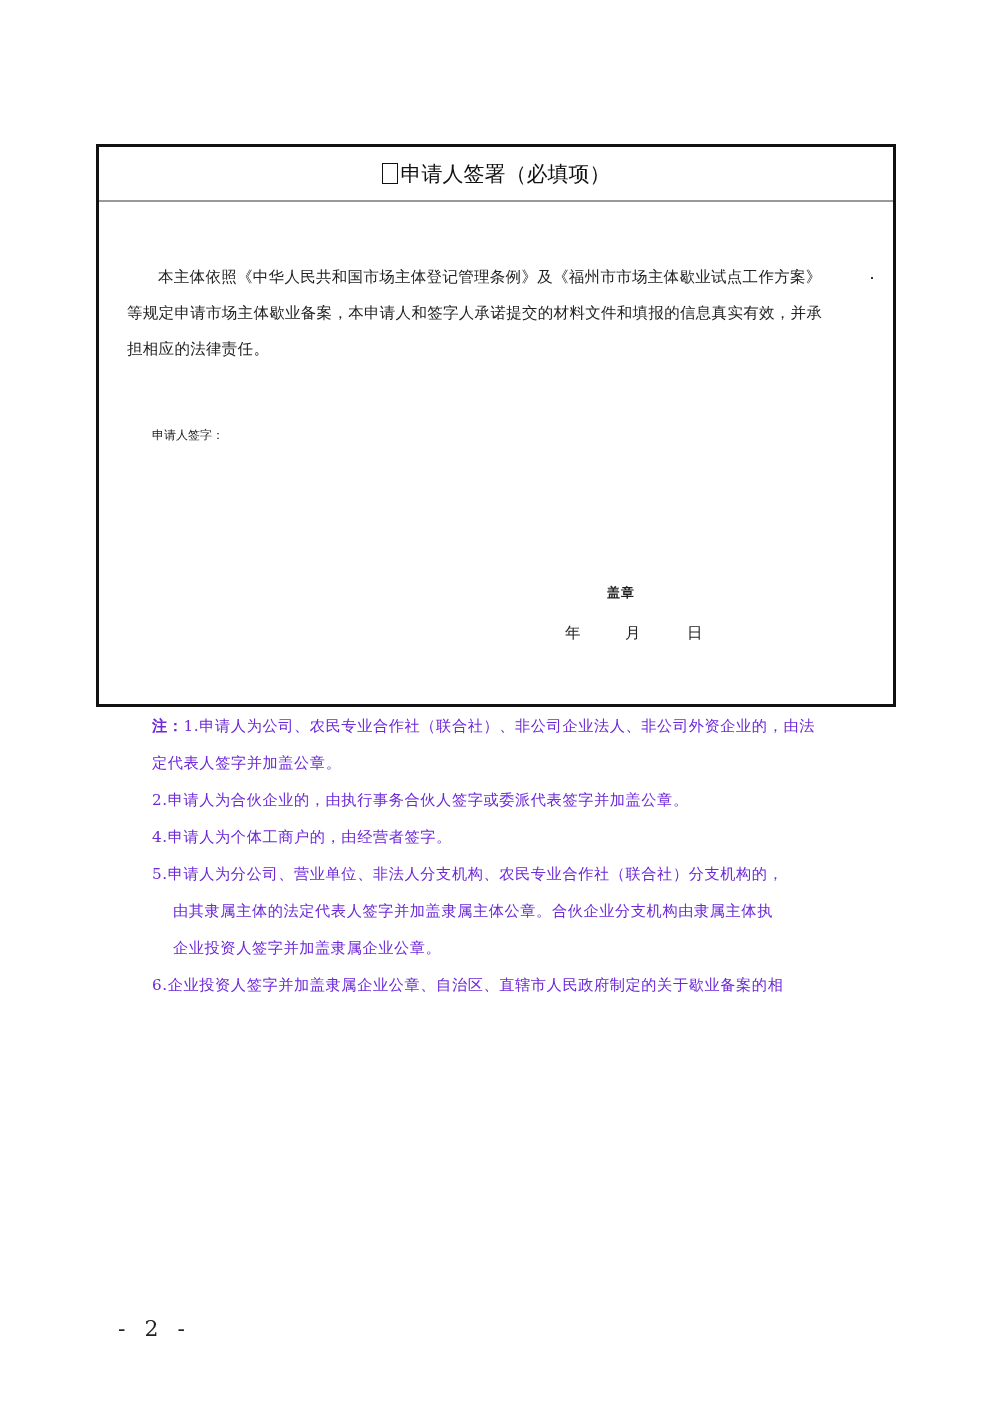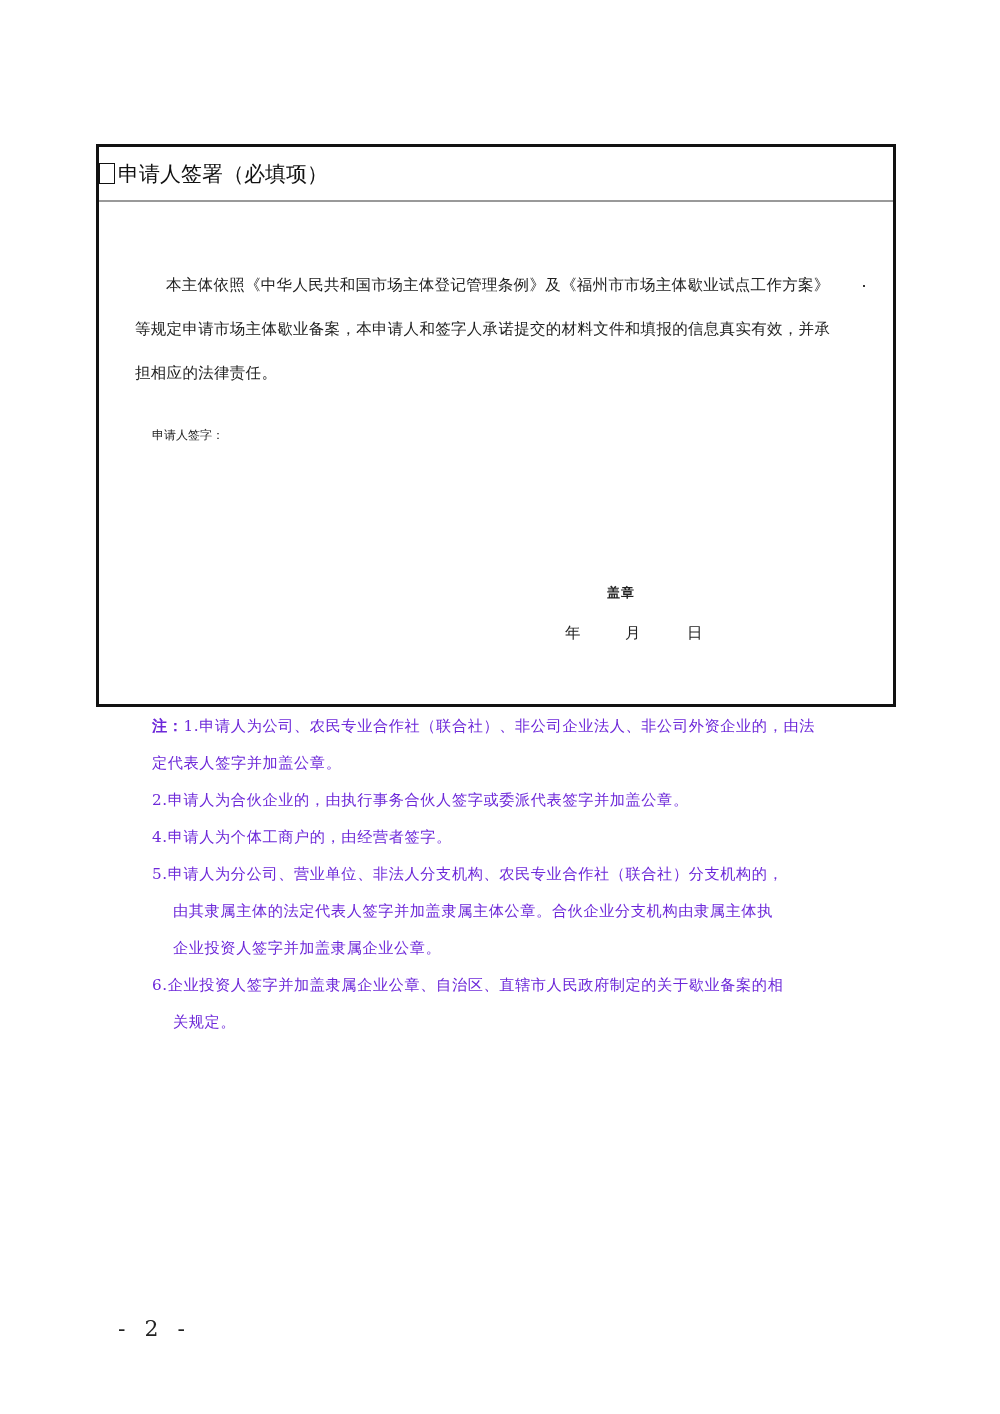--- a/index.html
+++ b/index.html
@@ -1,27 +1,27 @@
 <!DOCTYPE html>
 <html><head>
   <meta charset="utf-8">
   <style>
     html, body { margin: 0; padding: 0; background: #ffffff; }
     body { width: 1000px; height: 1414px; position: relative; overflow: hidden;
       font-family: "DejaVu Serif", "Liberation Serif", serif; color: #222; }
     .box { position: absolute; left: 96px; top: 144px; width: 794px; height: 557px;
       border: 3px solid #111; box-sizing: content-box; }
     .box-header { position: absolute; left: 0; top: 0; width: 100%; height: 53px;
-      border-bottom: 2px solid #999; display: flex; align-items: center; justify-content: flex-start;
+      border-bottom: 2px solid #999; display: flex; align-items: center; justify-content: center;
       font-family: "DejaVu Sans", "Liberation Sans", sans-serif; font-size: 21px; color: #111; }
     .checkbox { display: inline-block; width: 14px; height: 19px; border: 1.5px solid #111;
       margin-right: 3px; vertical-align: -2px; }
     .declaration { position: absolute; left: 20px; top: 108px; width: 764px;
       font-size: 15.5px; line-height: 28px; letter-spacing: 0.3px; }
-    .declaration p { margin: 16px; text-indent: 2em; }
+    .declaration p { margin: 8px; text-indent: 2em; }
     .mark { position: absolute; right: 2px; top: 14px; width: 2px; height: 2px; background:#333; }
     .sig-label { position: absolute; left: 53px; top: 280px; font-size: 12px; }
     .stamp-label { position: absolute; left: 508px; top: 437px; font-size: 13px; letter-spacing: 1px; font-weight: bold; }
     .date-row { position: absolute; left: 466px; top: 476px; font-size: 15.5px; display: flex; }
     .date-row span:nth-child(1) { width: 60px; }
     .date-row span:nth-child(2) { width: 62px; }
     .notes { position: absolute; left: 152px; top: 708px; width: 740px;
       font-size: 15.2px; color: #6d28d9; }
     .note-line { height: 37px; line-height: 37px; white-space: nowrap; letter-spacing: 0.6px; }
     .note-line.cont { padding-left: 0; }
@@ -71,16 +71,15 @@
 
   <div class="note-line">
     <span>5.</span><span>申请人为分公司、营业单位、非法人分支机构、农民专业合作社（联合社）分支机构的，</span>
   </div>
   <div class="note-line indent">由其隶属主体的法定代表人签字并加盖隶属主体公章。合伙企业分支机构由隶属主体执</div>
   <div class="note-line indent">企业投资人签字并加盖隶属企业公章。</div>
 
   <div class="note-line">
     <span>6.</span><span>企业投资人签字并加盖隶属企业公章、自治区、直辖市人民政府制定的关于歇业备案的相</span>
   </div>
-  <div class="note-line indent">关规定。</div>
 </div>
 
 <div class="page-number">- 2 -</div>
 
 </body></html>

